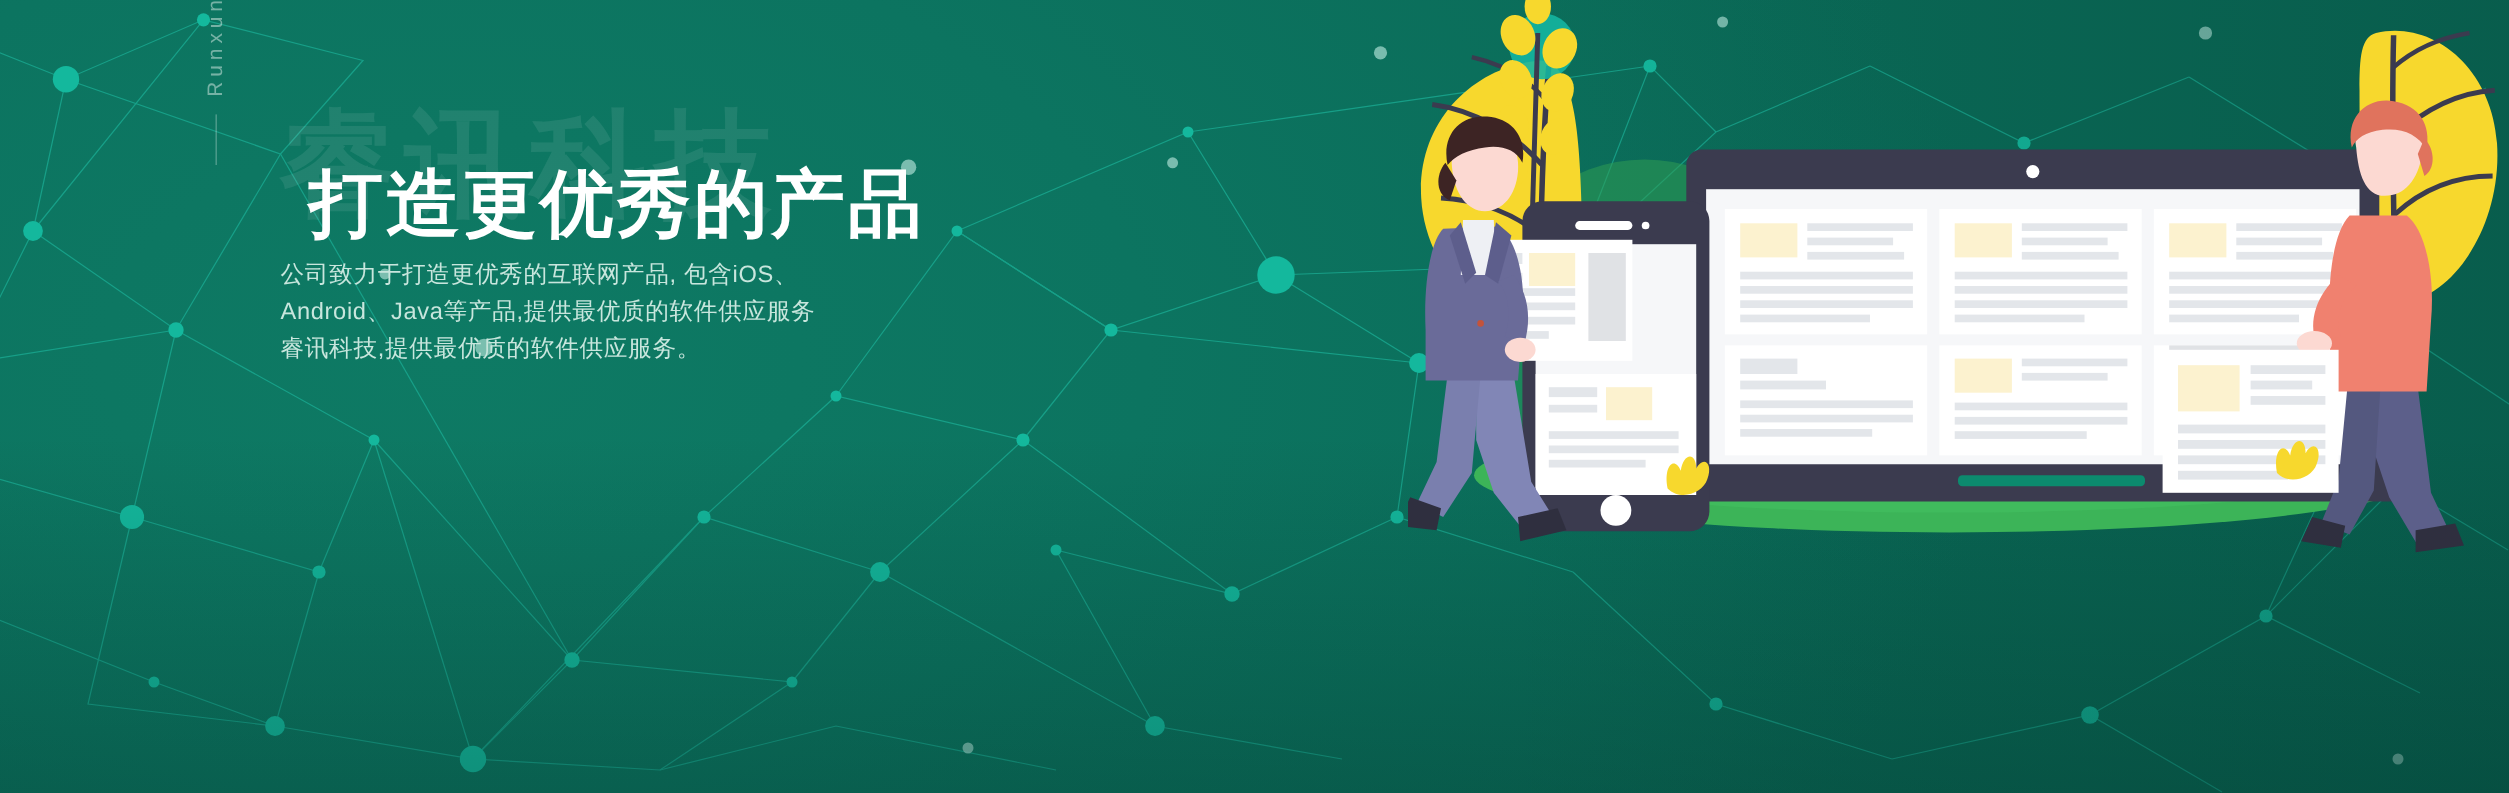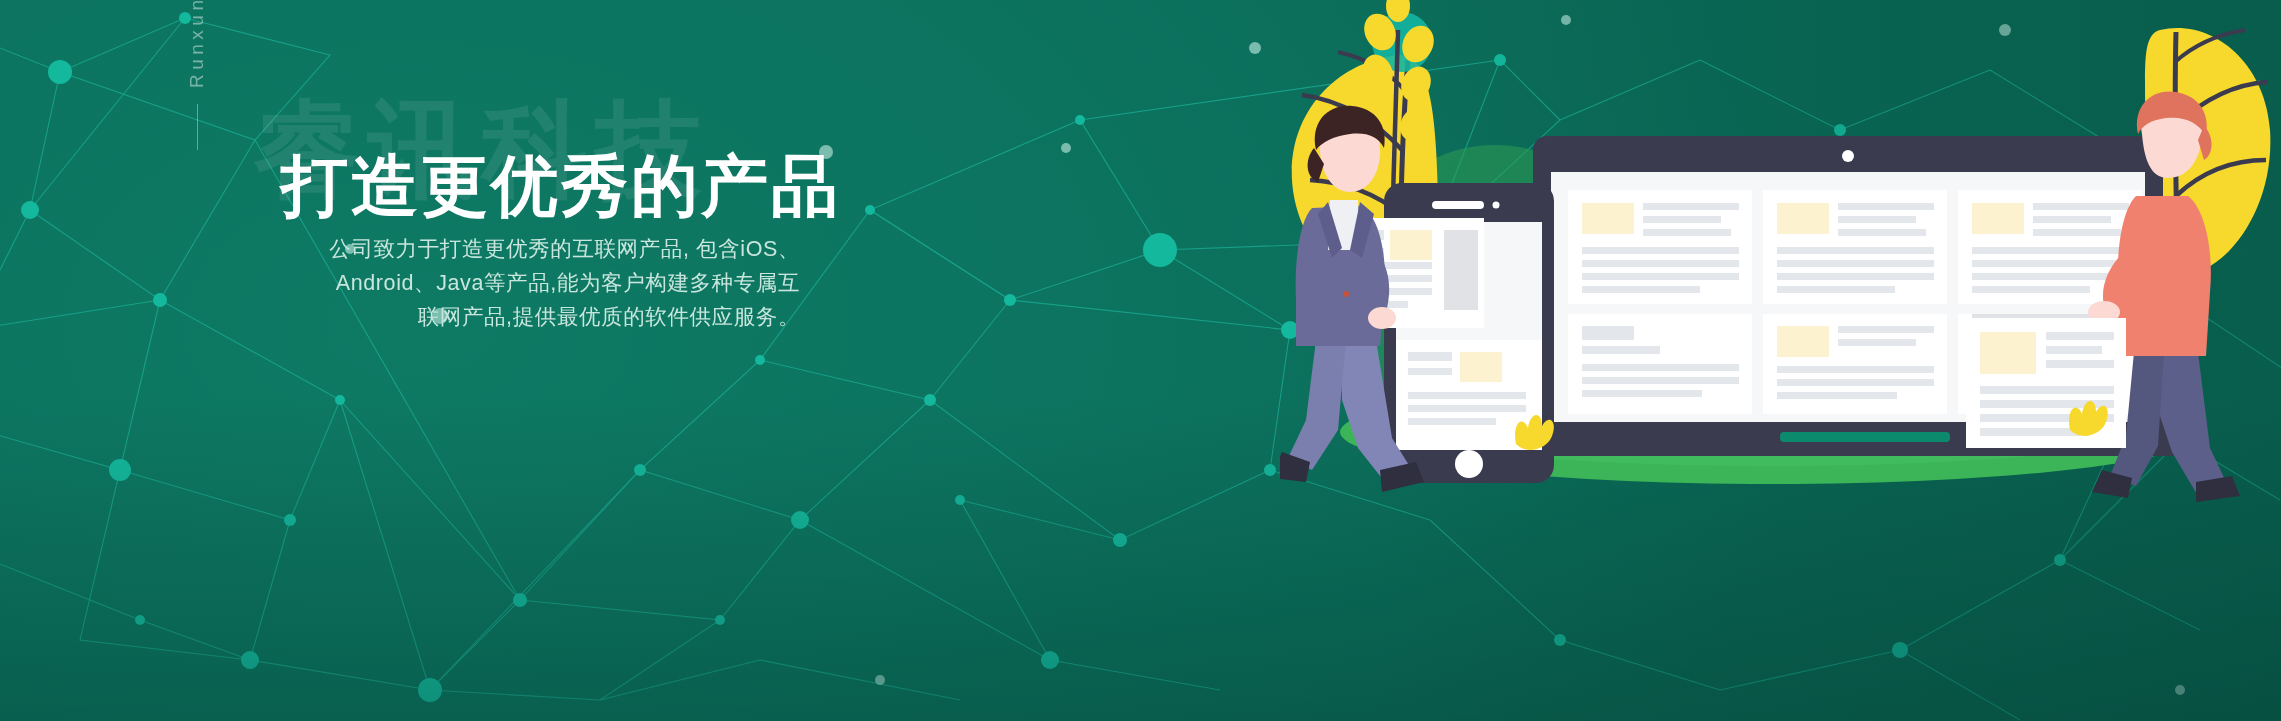--- a/index.html
+++ b/index.html
@@ -70,21 +70,21 @@
 
   .desc{
     position:absolute;
     left:255px; top:232px;
     width:545px;
     color:#c8e6dd;
     font-size:21.5px;
     line-height:34px;
     letter-spacing:0.6px;
   }
-  .desc div{ white-space:nowrap;text-align:right; }
+  .desc div{ white-space:nowrap; }
 
   
   .illus{ position:absolute; left:1280px; top:0; width:1001px; height:721px; }
   .illus svg{ display:block; }
 </style>
 </head>
 <body>
 
 <div class="banner">
 
@@ -181,22 +181,22 @@
   <div class="vtext">
     <span class="rule"></span><span>Runxun Techlology</span>
   </div>
 
   <div class="ghost">睿讯科技</div>
 
   <h1 class="headline">打造更优秀的产品</h1>
 
   <div class="desc">
     <div>公司致力于打造更优秀的互联网产品, 包含iOS、</div>
-    <div>Android、Java等产品,能为客户构建多种专属互</div>
-    <div>联网产品,提供最优质的软件供应服务。</div>
+    <div>Android、Java等产品,提供最优质的软件供应服务</div>
+    <div>睿讯科技,提供最优质的软件供应服务。</div>
   </div>
 
   <div class="illus">
   <svg width="1001" height="721" viewBox="0 0 1001 721" xmlns="http://www.w3.org/2000/svg" aria-hidden="true">
 
     <g>
       <ellipse cx="215" cy="265" rx="132" ry="120" fill="#2f9d54" opacity="0.55"></ellipse>
       <ellipse cx="150" cy="330" rx="105" ry="115" fill="#34a95a" opacity="0.42"></ellipse>
       <path d="M300 150 C340 120 400 145 410 200 C420 255 370 285 330 270 C290 255 265 180 300 150Z" fill="#2f9d54" opacity="0.5"></path>
     </g>

